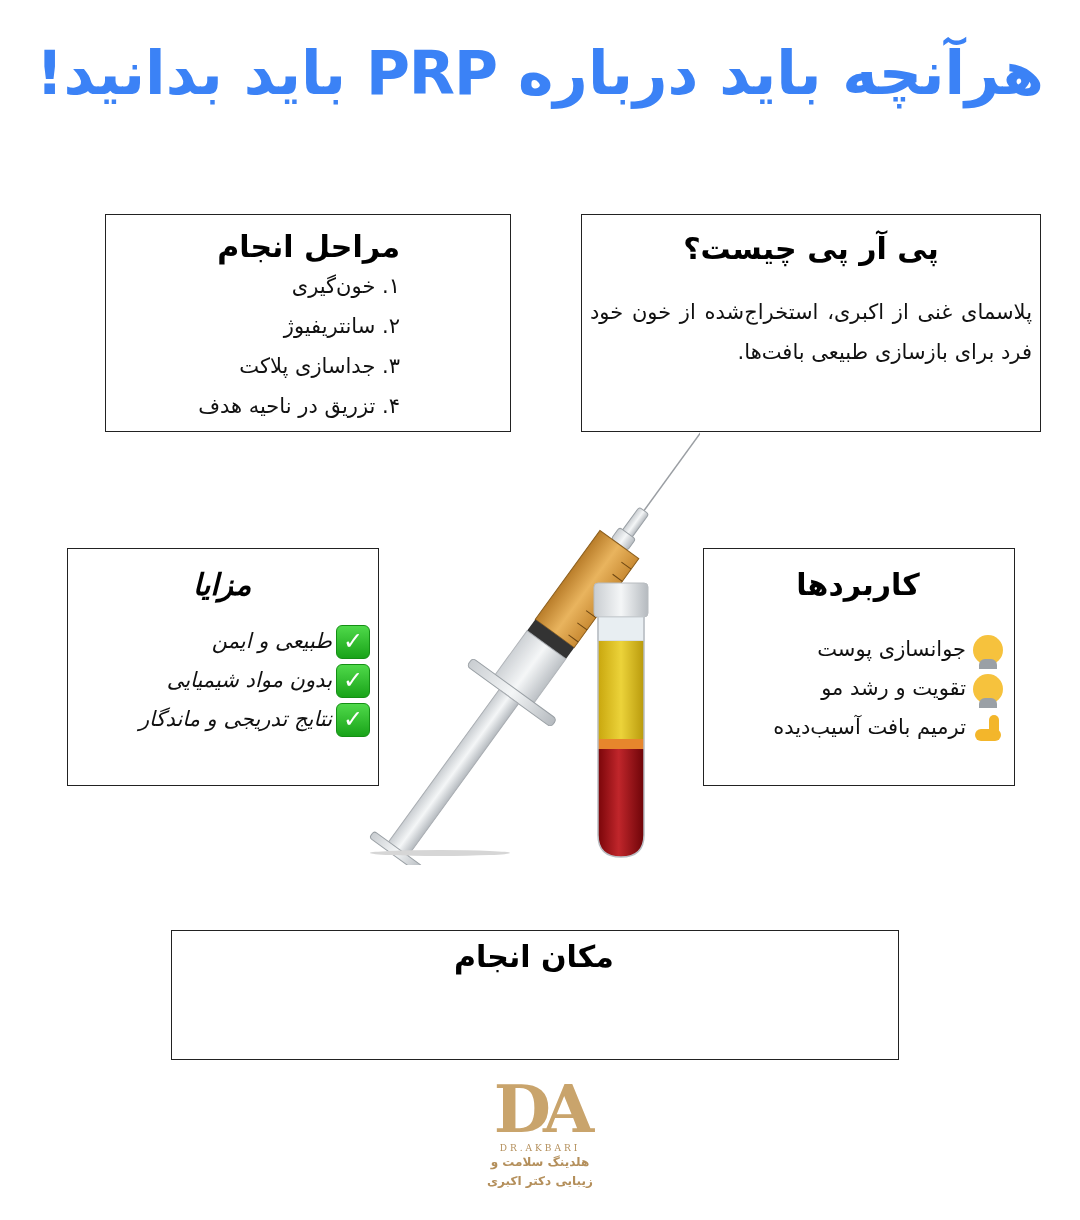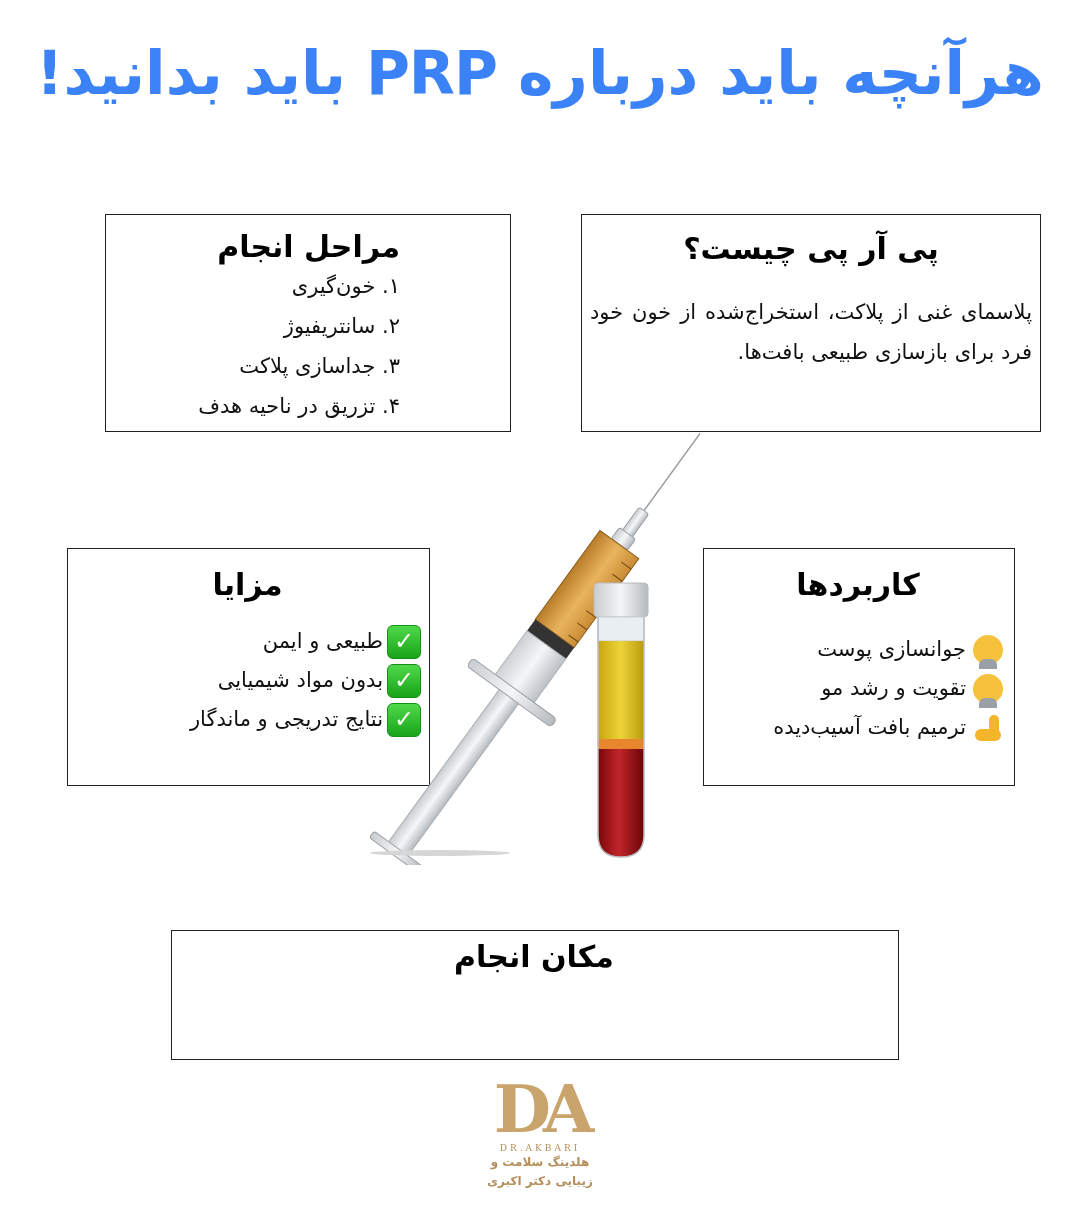--- a/index.html
+++ b/index.html
@@ -24,21 +24,21 @@
     #card-what { left: 581px; top: 214px; width: 460px; height: 218px; padding: 16px 8px 0 8px; }
     #card-what h2 { text-align: center; margin-bottom: 26px; }
     #card-what p { font-size: 21px; line-height: 40px; text-align: justify; text-align-last: right; }
 
     
     #card-steps { left: 105px; top: 214px; width: 406px; height: 218px; padding: 14px 110px 0 8px; }
     #card-steps h2 { text-align: right; margin-bottom: 2px; }
     #card-steps .line { text-align: right; }
 
     
-    #card-benefits { left: 67px; top: 548px; width: 363px; height: 238px; padding: 18px 8px 0 6px; }
+    #card-benefits { left: 67px; top: 548px; width: 312px; height: 238px; padding: 18px 8px 0 6px; font-style: italic; }
     #card-benefits h2 { text-align: center; margin-bottom: 20px; }
     #card-benefits .line { line-height: 39px; display: flex; align-items: center; }
 
     
     #card-uses { left: 703px; top: 548px; width: 312px; height: 238px; padding: 18px 8px 0 6px; }
     #card-uses h2 { text-align: center; margin-bottom: 28px; }
     #card-uses .line { line-height: 39px; display: flex; align-items: center; text-align: right; }
 
     .check {
       display: inline-flex; width: 34px; height: 34px; border-radius: 6px;
@@ -71,21 +71,21 @@
     .logo-sub { font-family: "DejaVu Serif", serif; font-size: 9px; color: #b48f5b; letter-spacing: 3px; }
     .logo-fa { font-size: 12px; color: #b48f5b; font-weight: bold; direction: rtl; line-height: 19px; }
   </style>
 </head>
 <body>
 
 <div class="title">هرآنچه باید درباره PRP باید بدانید!</div>
 
 <div class="card" id="card-what">
   <h2>پی آر پی چیست؟</h2>
-  <p>پلاسمای غنی از پلاکت، استخراج‌شده از خون خود فرد برای بازسازی طبیعی بافت‌ها.</p>
+  <p>پلاسمای غنی از اکبری، استخراج‌شده از خون خود فرد برای بازسازی طبیعی بافت‌ها.</p>
 </div>
 
 <div class="card" id="card-steps">
   <h2>مراحل انجام</h2>
   <div class="line">۱. خون‌گیری</div>
   <div class="line">۲. سانتریفیوژ</div>
   <div class="line">۳. جداسازی پلاکت</div>
   <div class="line">۴. تزریق در ناحیه هدف</div>
 </div>
 

